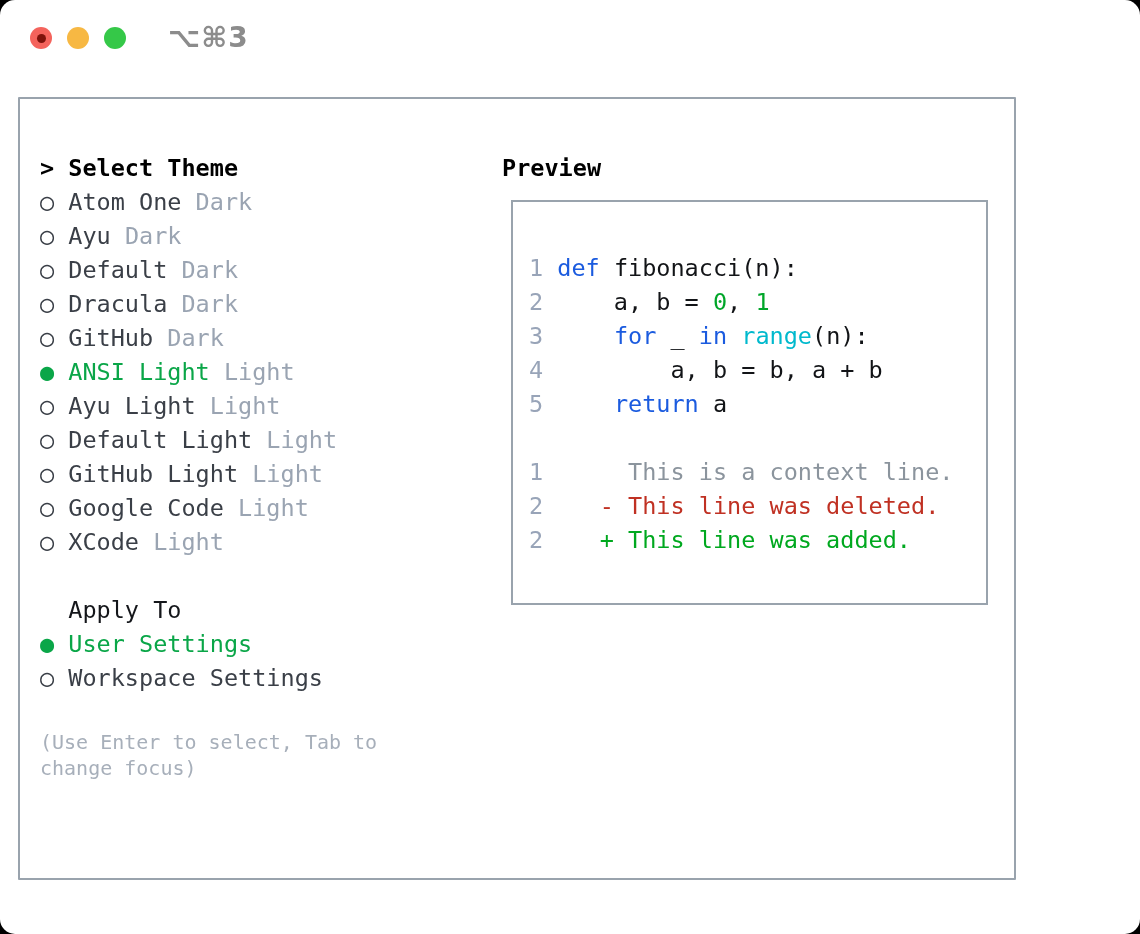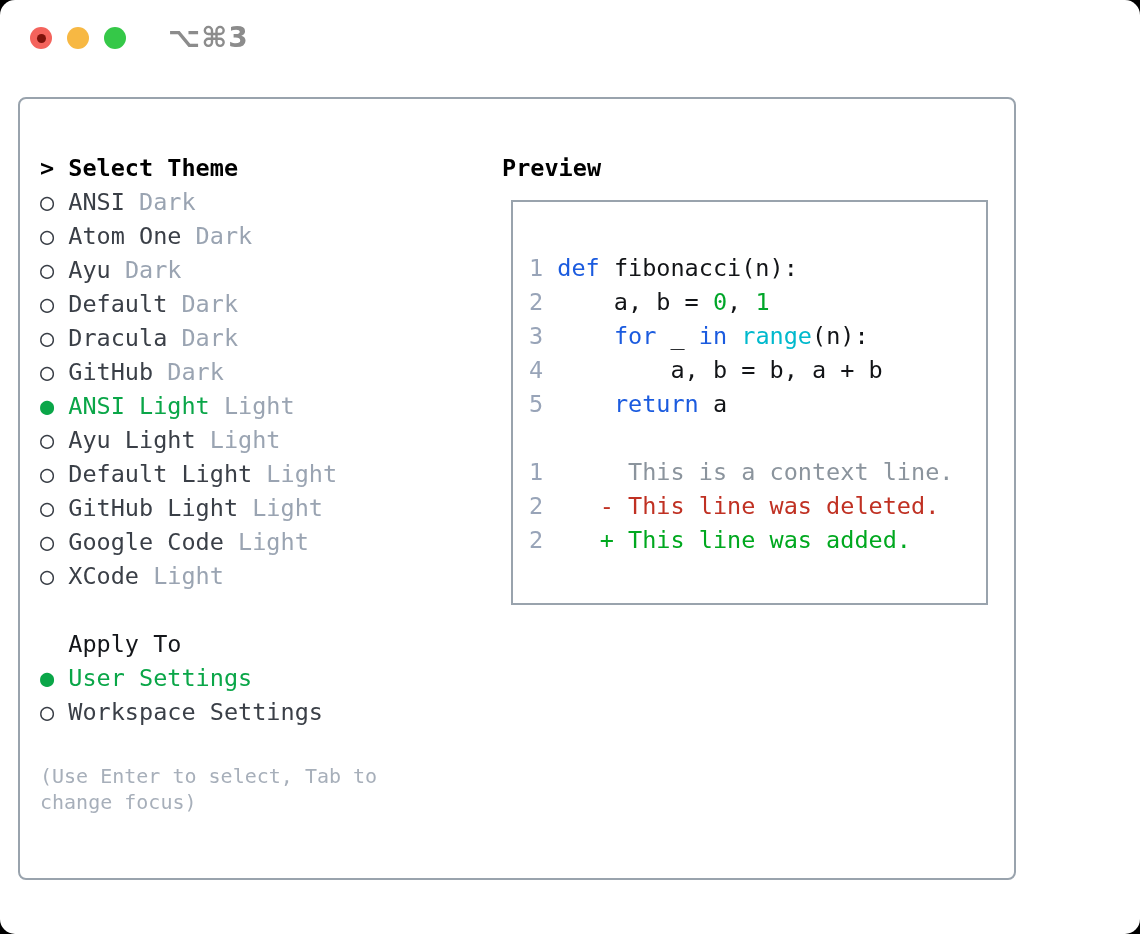--- a/index.html
+++ b/index.html
@@ -43,21 +43,21 @@
     position:absolute;left:168px;top:22px;
     font-family:"DejaVu Sans","Liberation Sans",sans-serif;
     font-weight:700;font-size:28px;line-height:32px;color:#8c8c8c;
     letter-spacing:1px;
   }
   
   .panel{
     position:absolute;left:18px;top:97px;
     width:998px;height:783px;
     border:2px solid var(--panel-border);
-    border-radius:8px;
+    border-radius:1px;
     background:#fff;
   }
   .left-col{
     position:absolute;left:20px;top:52px;
     font-size:23.5px;
   }
   .row{height:34px;line-height:34px;white-space:pre;}
   .bullet{display:inline-block;width:2ch;color:var(--item-dark);}
   .cursor{display:inline-block;width:2ch;color:#000;font-weight:700;}
   .heading{font-weight:700;color:#000;}
@@ -115,21 +115,20 @@
     <button class="tl green"></button>
     <span class="shortcut">⌥⌘3</span>
   </div>
 
   <div class="panel">
 
     <div class="left-col">
       <div class="row"><span class="cursor">&gt;</span><span class="heading">Select Theme</span></div>
 
       <div id="theme-list">
-          <div class="row theme-item"><span class="bullet">○</span><span class="name">ANSI</span><span class="tag"> Dark</span></div>
           <div class="row theme-item"><span class="bullet">○</span><span class="name">Atom One</span><span class="tag"> Dark</span></div>
           <div class="row theme-item"><span class="bullet">○</span><span class="name">Ayu</span><span class="tag"> Dark</span></div>
           <div class="row theme-item"><span class="bullet">○</span><span class="name">Default</span><span class="tag"> Dark</span></div>
           <div class="row theme-item"><span class="bullet">○</span><span class="name">Dracula</span><span class="tag"> Dark</span></div>
           <div class="row theme-item"><span class="bullet">○</span><span class="name">GitHub</span><span class="tag"> Dark</span></div>
           <div class="row theme-item selected"><span class="bullet">●</span><span class="name">ANSI Light</span><span class="tag"> Light</span></div>
           <div class="row theme-item"><span class="bullet">○</span><span class="name">Ayu Light</span><span class="tag"> Light</span></div>
           <div class="row theme-item"><span class="bullet">○</span><span class="name">Default Light</span><span class="tag"> Light</span></div>
           <div class="row theme-item"><span class="bullet">○</span><span class="name">GitHub Light</span><span class="tag"> Light</span></div>
           <div class="row theme-item"><span class="bullet">○</span><span class="name">Google Code</span><span class="tag"> Light</span></div>

